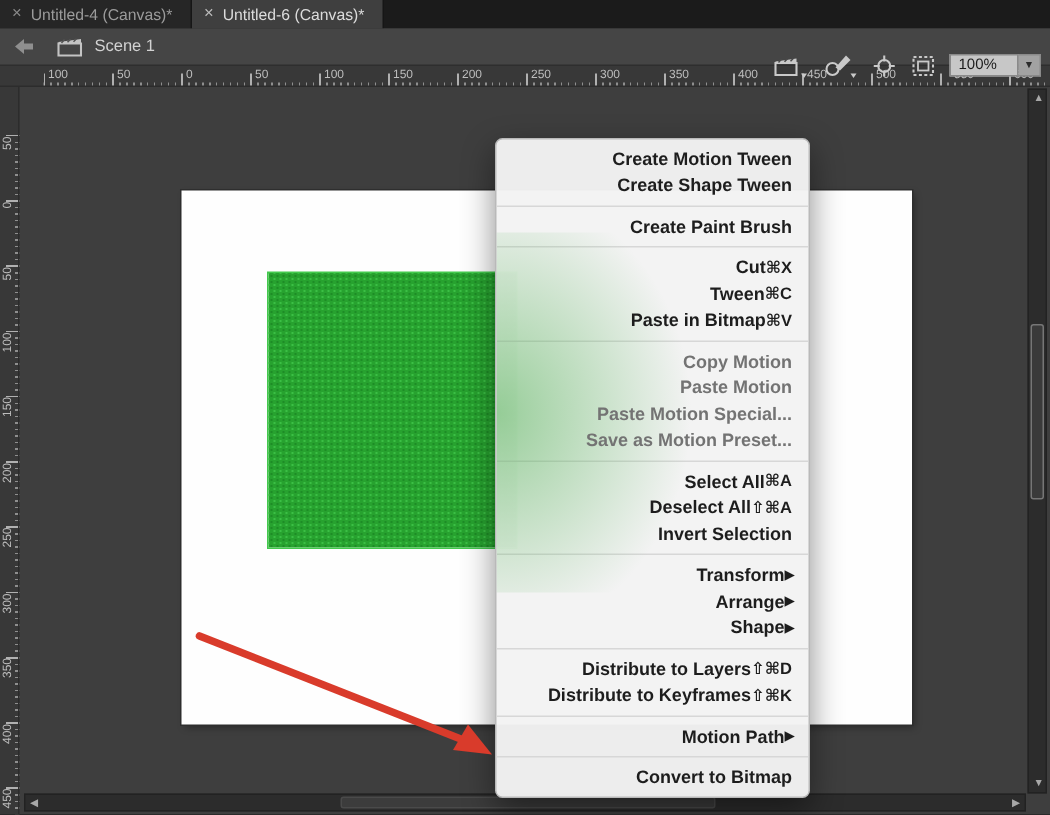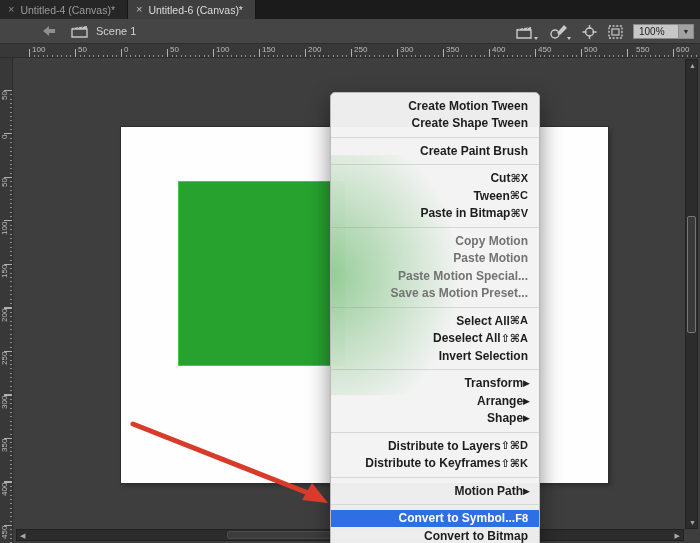--- a/index.html
+++ b/index.html
@@ -11,25 +11,25 @@
   .app{position:relative;width:700px;height:543px;background:#3e3e3e;overflow:hidden;}
 
   
   .tabbar{position:absolute;left:0;top:0;width:700px;height:19px;background:#1b1b1b;display:flex;align-items:stretch;z-index:10;}
   .tab{display:flex;align-items:center;gap:6px;padding:0 12px 0 8px;font-size:10.5px;color:#9b9b9b;background:#262626;border-right:1px solid #161616;cursor:default;}
   .tab .x{font-size:11px;color:#8a8a8a;line-height:1;}
   .tab.active{background:#3f3f3f;color:#dcdcdc;}
   .tab.active .x{color:#bdbdbd;}
 
   
-  .editbar{position:absolute;left:0;top:19px;width:700px;height:25px;background:#454545;border-bottom:1px solid #2e2e2e;display:flex;align-items:center;z-index:10;padding-left:33px;}
+  .editbar{position:absolute;left:0;top:19px;width:700px;height:25px;background:#454545;border-bottom:1px solid #2e2e2e;display:flex;align-items:center;z-index:10;}
   .backbtn{margin-left:8px;width:16px;height:14px;}
   .scene-ico{margin-left:14px;}
   .scenelbl{margin-left:8px;font-size:11px;color:#d2d2d2;}
-  .ebar-right{position:absolute;right:6px;top:0;height:25px;display:flex;align-items:center;gap:9px;}
+  .ebar-right{position:absolute;right:6px;top:12px;height:25px;display:flex;align-items:center;gap:9px;}
   .ebtn{display:flex;align-items:center;}
   .zoombox{display:flex;align-items:center;}
   .zoomfield{width:46px;height:15px;background:#c7c7c7;border:1px solid #8a8a8a;font-size:10px;color:#1c1c1c;display:flex;align-items:center;padding-left:5px;}
   .zoomarrow{width:15px;height:15px;background:#a2a2a2;border:1px solid #8a8a8a;border-left:none;display:flex;align-items:center;justify-content:center;font-size:7px;color:#2b2b2b;}
 
   
   .hruler{position:absolute;left:0;top:44px;width:700px;height:14px;background:#383838;border-bottom:1px solid #2c2c2c;z-index:6;
     background-image:
       repeating-linear-gradient(to right,#b0b0b0 0 1px,transparent 1px 46px),
       repeating-linear-gradient(to right,#8f8f8f 0 1px,transparent 1px 4.6px);
@@ -265,24 +265,20 @@
       <div class="mi">
         <span class="lbl">Distribute to Keyframes</span>
         <span class="sc">⇧⌘K</span>
       </div>
       <div class="msep"></div>
       <div class="mi">
         <span class="lbl">Motion Path</span>
         <span class="sub">▶</span>
       </div>
       <div class="msep"></div>
-      <div class="mi hilite">
-        <span class="lbl">Convert to Symbol...</span>
-        <span class="sc">F8</span>
-      </div>
       <div class="mi">
         <span class="lbl">Convert to Bitmap</span>
       </div>
     </div>
 
   <svg class="anno" viewBox="0 0 700 543">
     <line x1="133" y1="424" x2="308" y2="493" stroke="#d93b2b" stroke-width="5" stroke-linecap="round"></line>
     <polygon points="328,503 302,500 312,483" fill="#d93b2b"></polygon>
   </svg>
 

